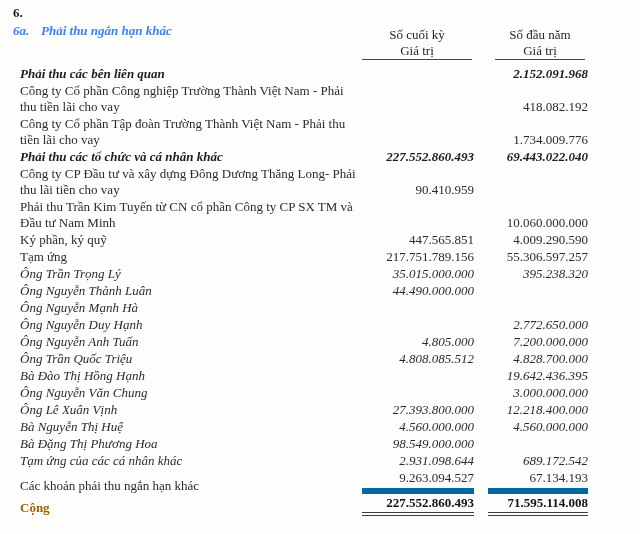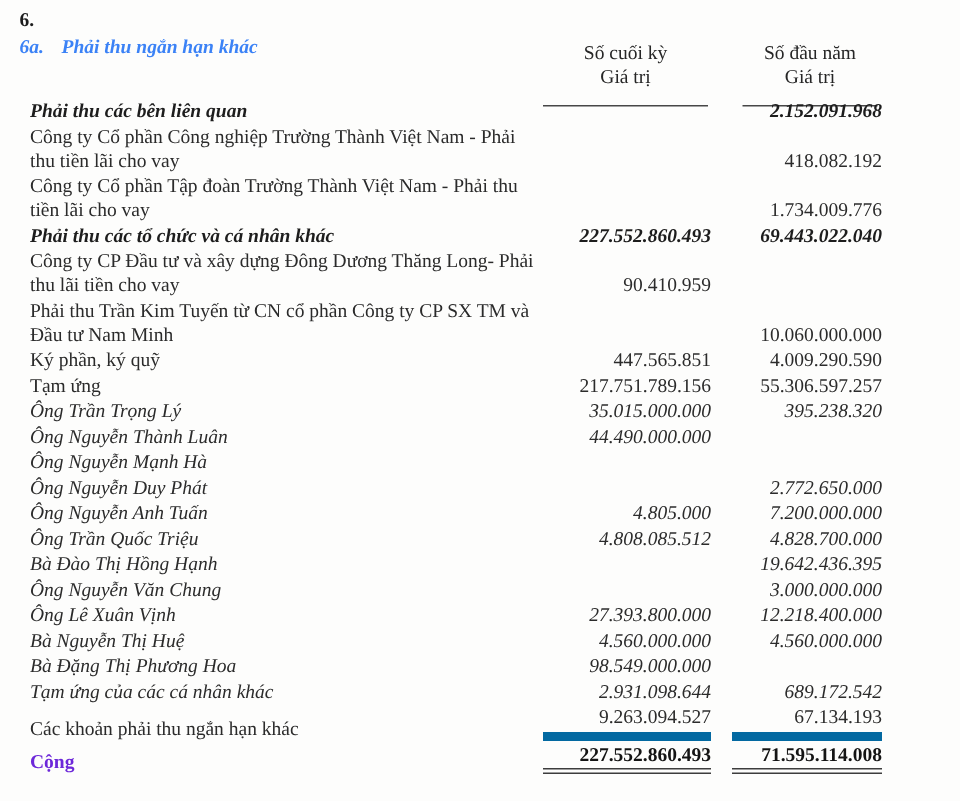--- a/index.html
+++ b/index.html
@@ -10,37 +10,37 @@
     font-size:13px;
   }
   
   .heads{padding:4px 0 0 13px;}
   .hrow{display:flex;line-height:18px;}
   .hnum{width:28px;flex:0 0 28px;}
   .h1 .hnum,.h1 .htxt{font-weight:bold;color:#1c1c1c;}
   .h2 .hnum,.h2 .htxt{font-weight:bold;font-style:italic;color:#3b82f6;}
   
   .colheads{position:absolute;top:27px;left:362px;display:flex;line-height:16px;text-align:center;color:#262626;}
-  .ch{border-bottom:1px solid #474747;padding-bottom:11px;}
+  .ch{border-bottom:1px solid #474747;padding-bottom:0;}
   .ch-1{width:110px;margin-right:23px;}
   .ch-2{width:90px;}
   
   .tbl{position:absolute;top:66px;left:20px;width:598px;}
   .row{display:flex;align-items:flex-end;line-height:16px;margin-bottom:1px;}
   .lbl{width:342px;flex:0 0 342px;}
   .v1{width:112px;flex:0 0 112px;text-align:right;}
   .sp{width:14px;flex:0 0 14px;}
   .v2{width:100px;flex:0 0 100px;text-align:right;}
   .sec .lbl,.sec .v1,.sec .v2{font-weight:bold;font-style:italic;color:#1d1d1d;}
   .person .lbl,.person .v1,.person .v2{font-style:italic;}
   .it{}
   .up{font-style:normal;}
   .uline{border-bottom:6px solid #0369a1;padding-bottom:2px;}
   .total{margin-top:1px;}
-  .total .lbl{font-weight:bold;color:#6d28d9;}
+  .total .lbl{font-weight:bold;color:#a16207;}
   .total .v1,.total .v2{font-weight:bold;color:#141414;border-bottom:4px double #3d3d3d;padding-bottom:1px;}
 </style>
 </head>
 <body>
 
 <div class="page">
 
   <div class="heads">
     <div class="hrow h1">
       <span class="hnum">6.</span>
@@ -135,21 +135,21 @@
     </div>
 
     <div class="row person">
       <div class="lbl">Ông Nguyễn Mạnh Hà</div>
       <div class="v1"></div>
       <div class="sp"></div>
       <div class="v2"></div>
     </div>
 
     <div class="row person">
-      <div class="lbl">Ông Nguyễn Duy Phát</div>
+      <div class="lbl">Ông Nguyễn Duy Hạnh</div>
       <div class="v1"></div>
       <div class="sp"></div>
       <div class="v2">2.772.650.000</div>
     </div>
 
     <div class="row person">
       <div class="lbl">Ông Nguyễn Anh Tuấn</div>
       <div class="v1">4.805.000</div>
       <div class="sp"></div>
       <div class="v2">7.200.000.000</div>

